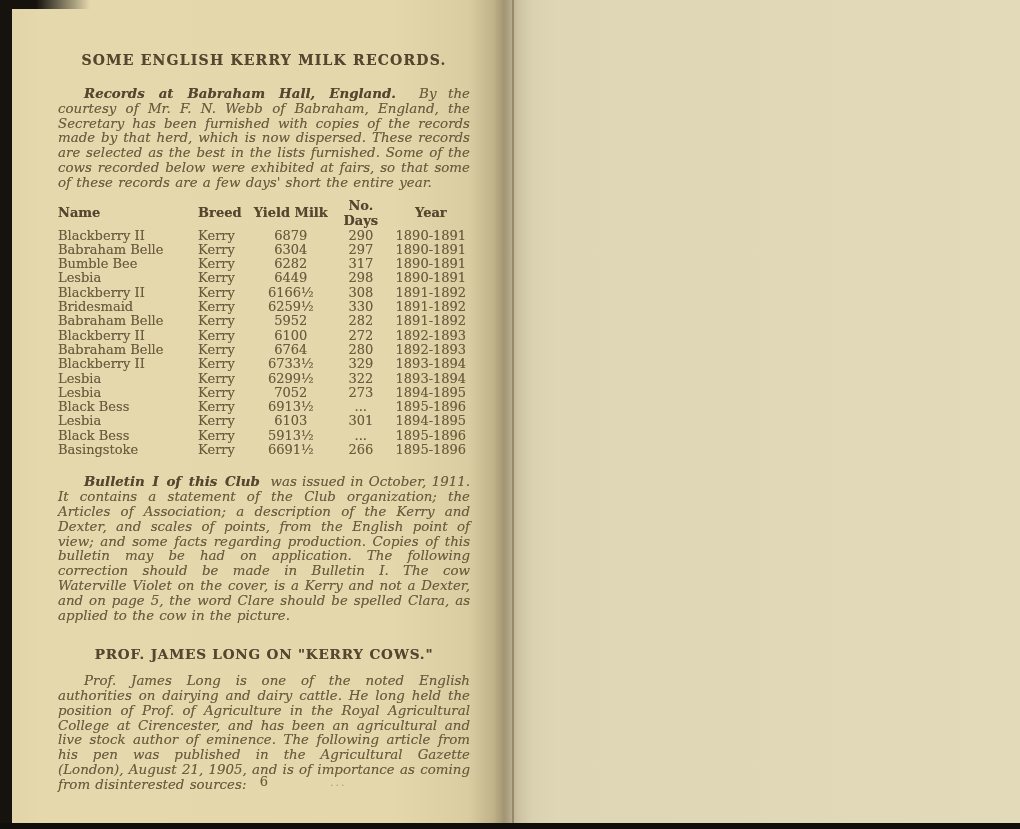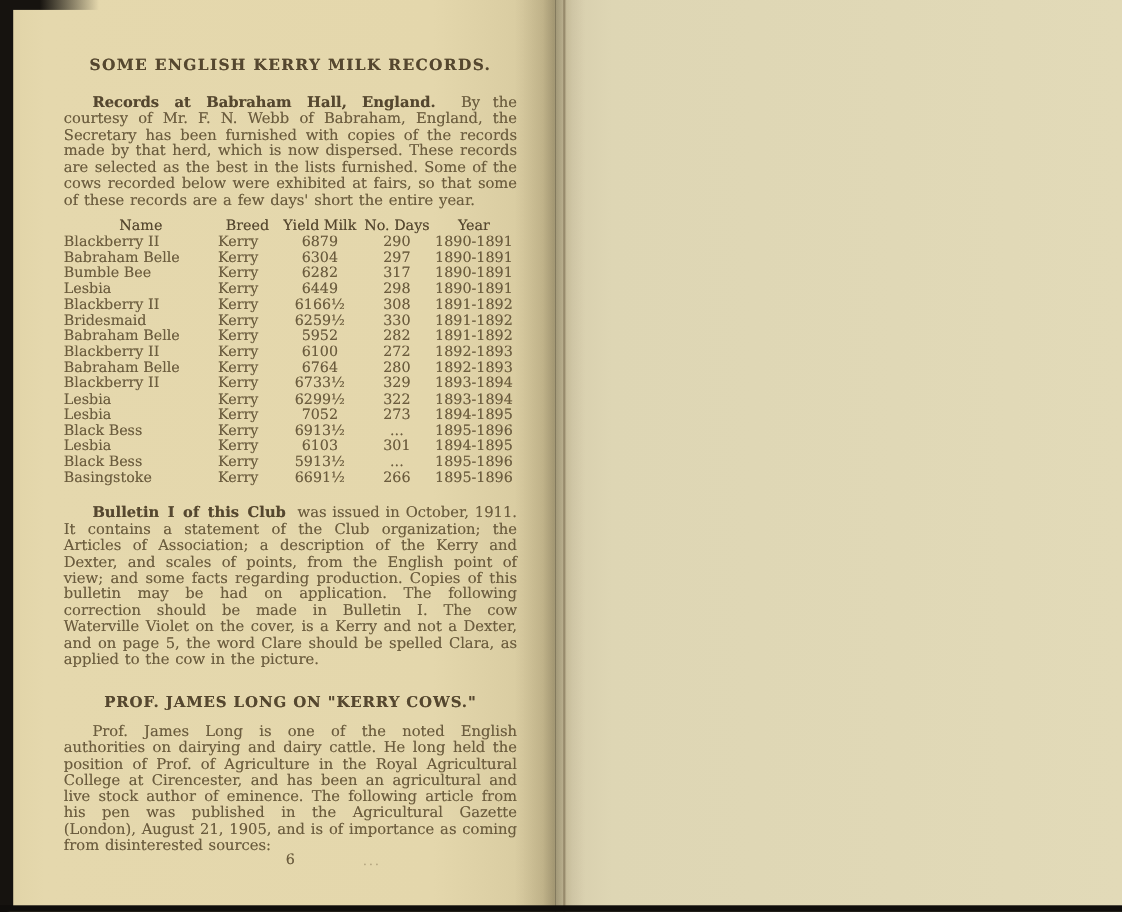--- a/index.html
+++ b/index.html
@@ -35,29 +35,29 @@
   .ink-dark{color:#55472f;text-shadow:0 0 .5px rgba(85,71,47,.6);}
 
   .content-left{position:absolute;left:58px;top:52px;width:412px;}
 
   .doc-title{
     text-align:center;font-weight:bold;font-size:14px;letter-spacing:1.2px;
     margin:0 0 18px 0;
   }
   .para{
     font-size:13.4px;line-height:14.8px;text-align:justify;text-indent:26px;
-    margin:0;word-spacing:1px;
+    margin:0;word-spacing:1px;font-style:italic;
   }
   .lead-bold{font-weight:bold;word-spacing:3px;}
 
   table.records{
     width:100%;border-collapse:collapse;margin-top:7px;table-layout:fixed;
   }
   table.records th{
-    font-size:13px;font-weight:normal;padding:0 0 1px 0;line-height:15px;text-align:center;
+    font-size:13px;font-weight:bold;padding:0 0 1px 0;line-height:15px;
   }
   table.records td{
     font-size:13px;padding:0;line-height:14.3px;white-space:nowrap;overflow:hidden;
   }
   .c0{text-align:left;width:34%;}
   .c1{text-align:left;width:13%;}
   .c2{text-align:center;width:19%;}
   .c3{text-align:center;width:15%;}
   .c4{text-align:center;width:19%;}
 

